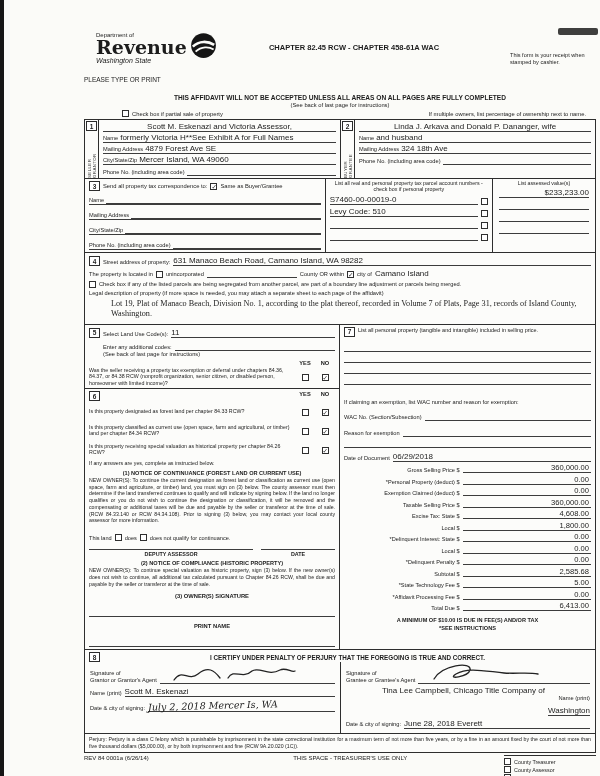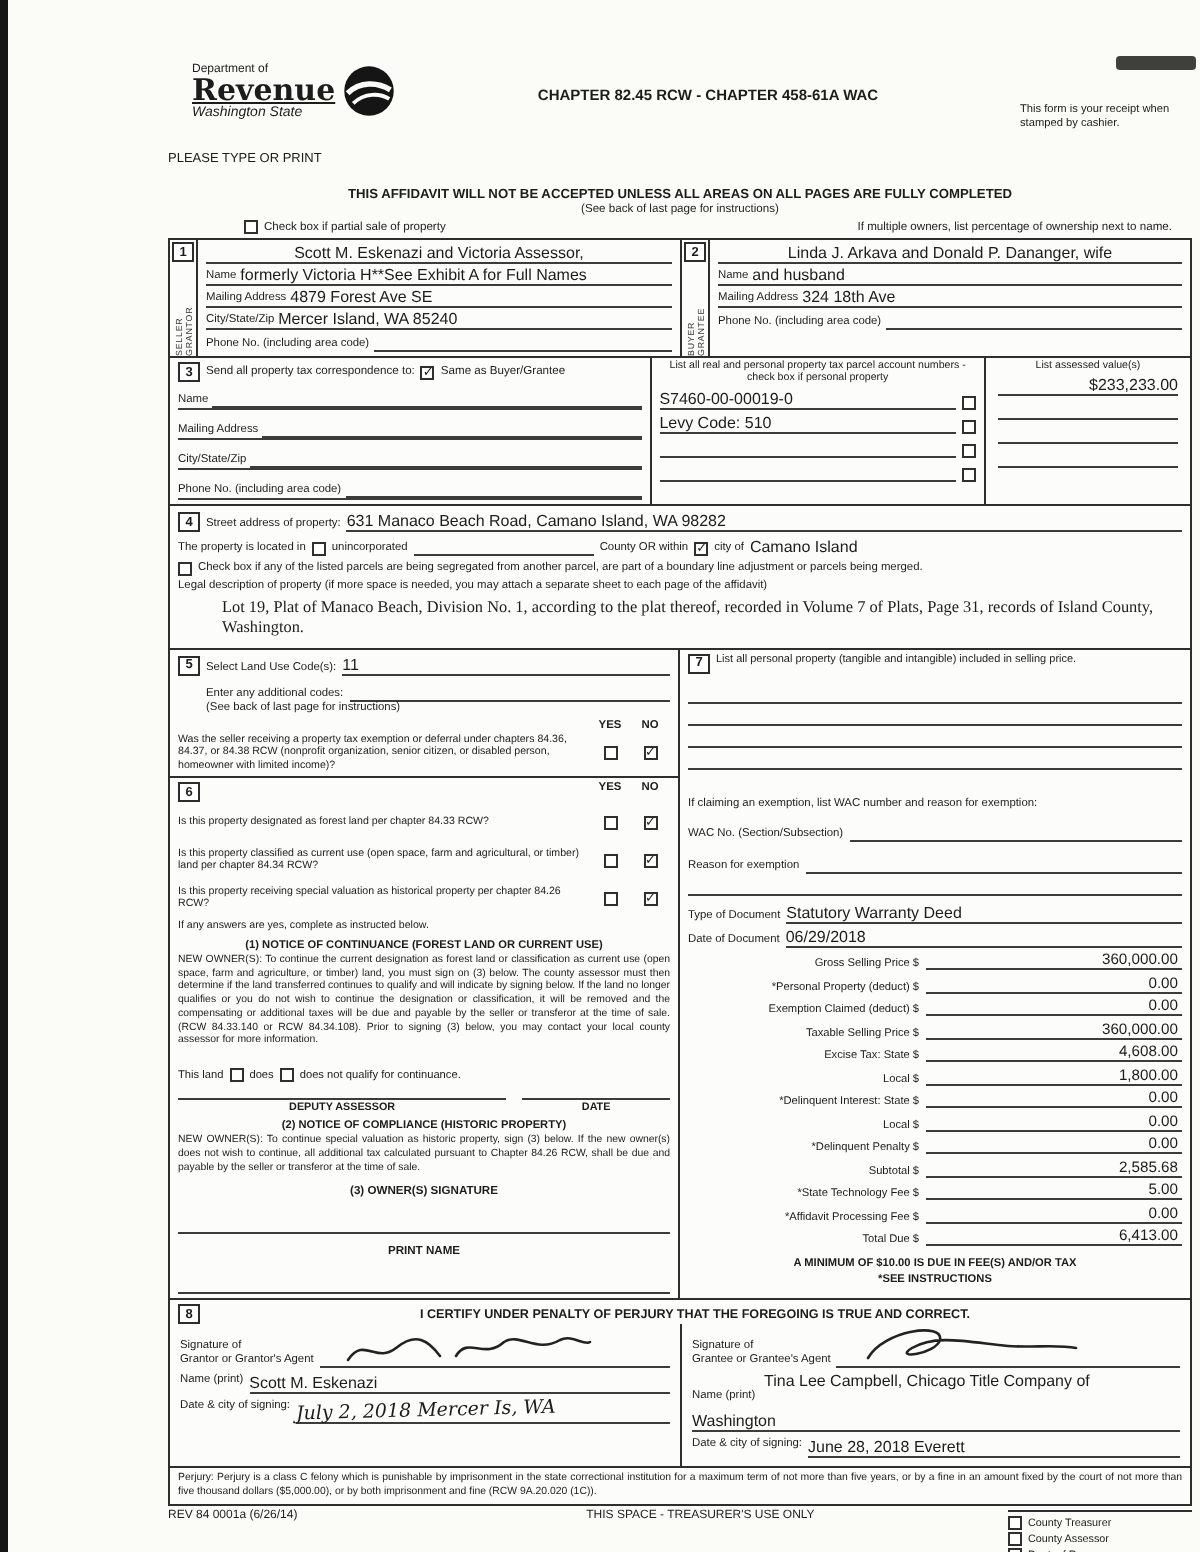--- a/index.html
+++ b/index.html
@@ -7,21 +7,21 @@
   .sheet { position:relative; width:600px; height:776px; background:#fbfbf8;
            font-family:"Liberation Sans",sans-serif; color:#1c1c1c; overflow:hidden; }
   .scan-edge { position:absolute; left:0; top:0; width:4px; height:776px; background:#161616; }
   .scan-smudge { position:absolute; right:2px; top:28px; width:40px; height:7px; background:#1d1d1d; border-radius:2px; opacity:.85; }
   .content { position:absolute; left:84px; top:30px; width:512px; }
 
   
   .hdr { position:relative; height:64px; }
   .logo { position:absolute; left:12px; top:2px; display:flex; align-items:flex-start; gap:3px; }
   .logo-dept { font-size:6px; }
-  .logo-rev  { font-size:15px; font-weight:bold; font-family:"DejaVu Serif",serif; line-height:1;text-decoration:underline; }
+  .logo-rev  { font-size:19px; font-weight:bold; font-family:"DejaVu Serif",serif; line-height:1; }
   .logo-wa   { font-size:7px; font-style:italic; }
   .hdr-center { position:absolute; left:130px; width:280px; top:12px; text-align:center; }
   .hdr-title { font-size:9.5px; font-weight:bold; letter-spacing:.2px; }
   .hdr-sub   { font-size:7.5px; font-weight:bold; margin-top:1px; }
   .receipt-note { position:absolute; right:4px; top:22px; width:82px; font-size:5.6px; line-height:1.25; }
   .please-type { position:absolute; left:0px; top:46px; font-size:6.5px; }
   .warn { text-align:center; font-size:6.6px; font-weight:bold; }
   .seeback { text-align:center; font-size:5.8px; margin-top:1px; }
   .partial-row { display:flex; justify-content:space-between; font-size:5.8px; margin:2px 10px 1px 38px; align-items:center; }
 
@@ -104,21 +104,21 @@
   .sec8 { border-top:1px solid #2e2e2e; }
   .certrow { display:flex; align-items:center; padding:2px 4px 0 4px; gap:4px; }
   .cert { flex:1; text-align:center; font-size:6.3px; font-weight:bold; }
   .sigcols { display:flex; }
   .sigcol { width:50%; padding:2px 5px 4px 5px; }
   .sigcol + .sigcol { border-left:1px solid #2e2e2e; }
   .sigline { display:flex; align-items:flex-end; gap:3px; }
   .siglbl { font-size:5.7px; line-height:1.3; flex:none; }
   .sig-ul { flex:1; border-bottom:1px solid #3c3c3c; position:relative; height:20px; }
   .sig-ul svg { position:absolute; bottom:-2px; left:8px; }
-  .nprow { display:flex; gap:3px; margin-top:3px; }
+  .nprow { display:flex; align-items:flex-end; gap:3px; margin-top:3px; }
   .perjury { font-size:5.2px; line-height:1.3; padding:2px 4px 3px 4px; border-top:1px solid #2e2e2e; text-align:justify; }
 
   
   .footrow { display:flex; margin-top:2px; font-size:6px; align-items:flex-start; }
   .rev { width:32%; }
   .tsuo { width:40%; text-align:center; font-size:6px; }
   .copies { margin-left:auto; width:92px; border-top:1px solid #2e2e2e; padding-top:1px; }
   .copyrow { display:flex; align-items:center; gap:3px; font-size:5.4px; margin-top:1px; }
 </style>
 </head>
@@ -179,21 +179,21 @@
             <div class="fline">
               <span class="lbl">Name</span>
               <span class="tv">formerly Victoria H**See Exhibit A for Full Names</span>
             </div>
             <div class="fline">
               <span class="lbl">Mailing Address</span>
               <span class="tv">4879 Forest Ave SE</span>
             </div>
             <div class="fline">
               <span class="lbl">City/State/Zip</span>
-              <span class="tv">Mercer Island, WA 85240</span>
+              <span class="tv">Mercer Island, WA 49060</span>
             </div>
             <div class="fline nb">
               <span class="lbl">Phone No. (including area code)</span>
               <span class="fv">
                   <span class="tv"></span>
                 </span>
             </div>
           </div>
         </div>
         <div class="party">
@@ -409,26 +409,20 @@
             <div class="s4line" style="margin-top:6px;">
               <span class="inlbl">Reason for exemption</span>
               <span class="fv">
                   <span class="tv"></span>
                 </span>
             </div>
             <div class="blank-ln"></div>
           </div>
 
           <div class="docline">
-            <span class="inlbl">Type of Document</span>
-            <span class="fv">
-                <span class="tv">Statutory Warranty Deed</span>
-              </span>
-          </div>
-          <div class="docline">
             <span class="inlbl">Date of Document</span>
             <span class="fv">
                 <span class="tv">06/29/2018</span>
               </span>
           </div>
           <div class="mrow">
               <span class="mlabel">Gross Selling Price $</span>
               <span class="mval">360,000.00</span>
             </div>
           <div class="mrow">

